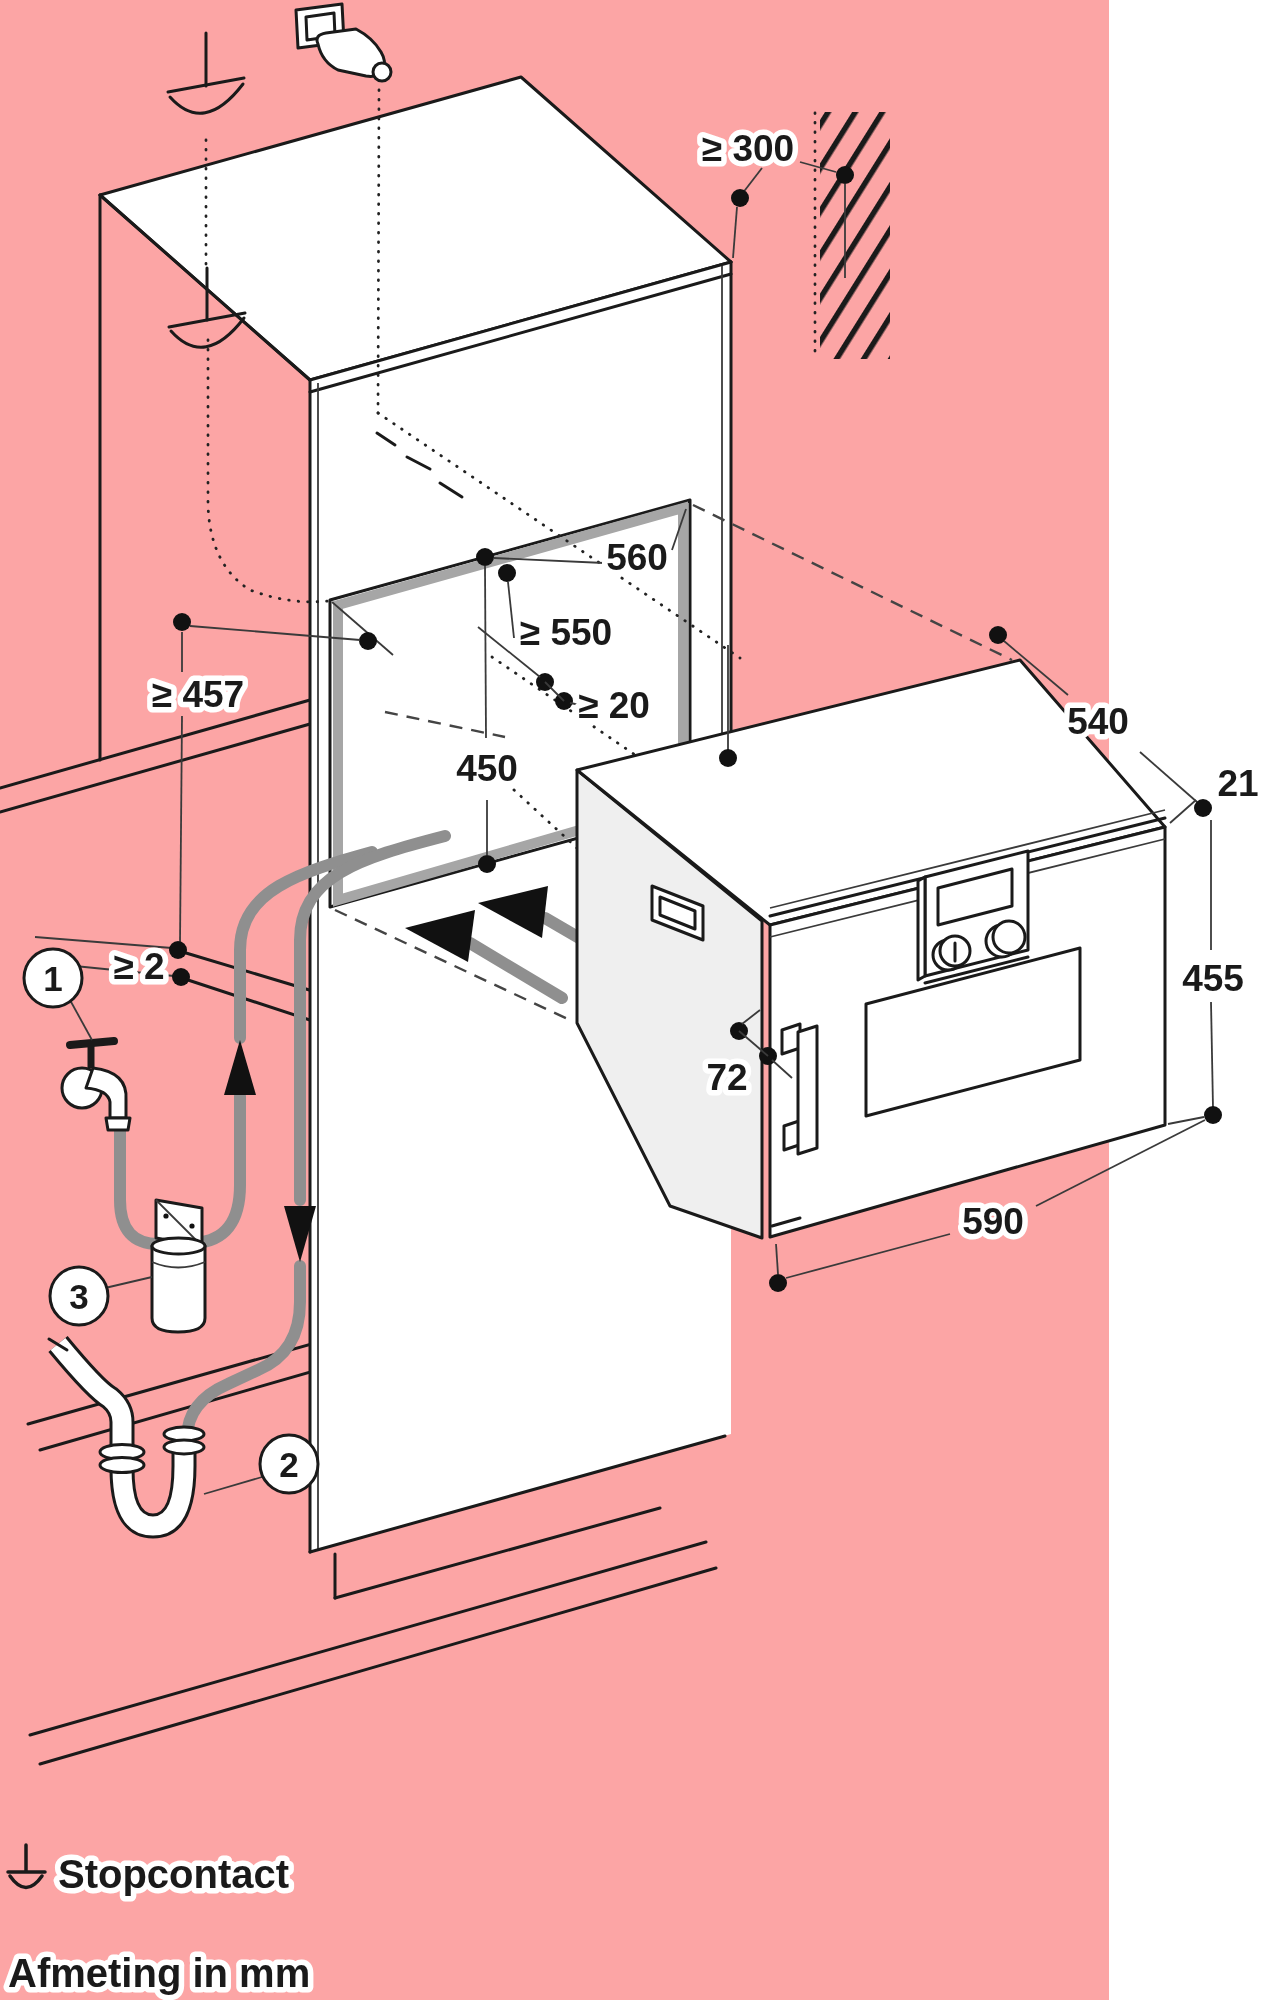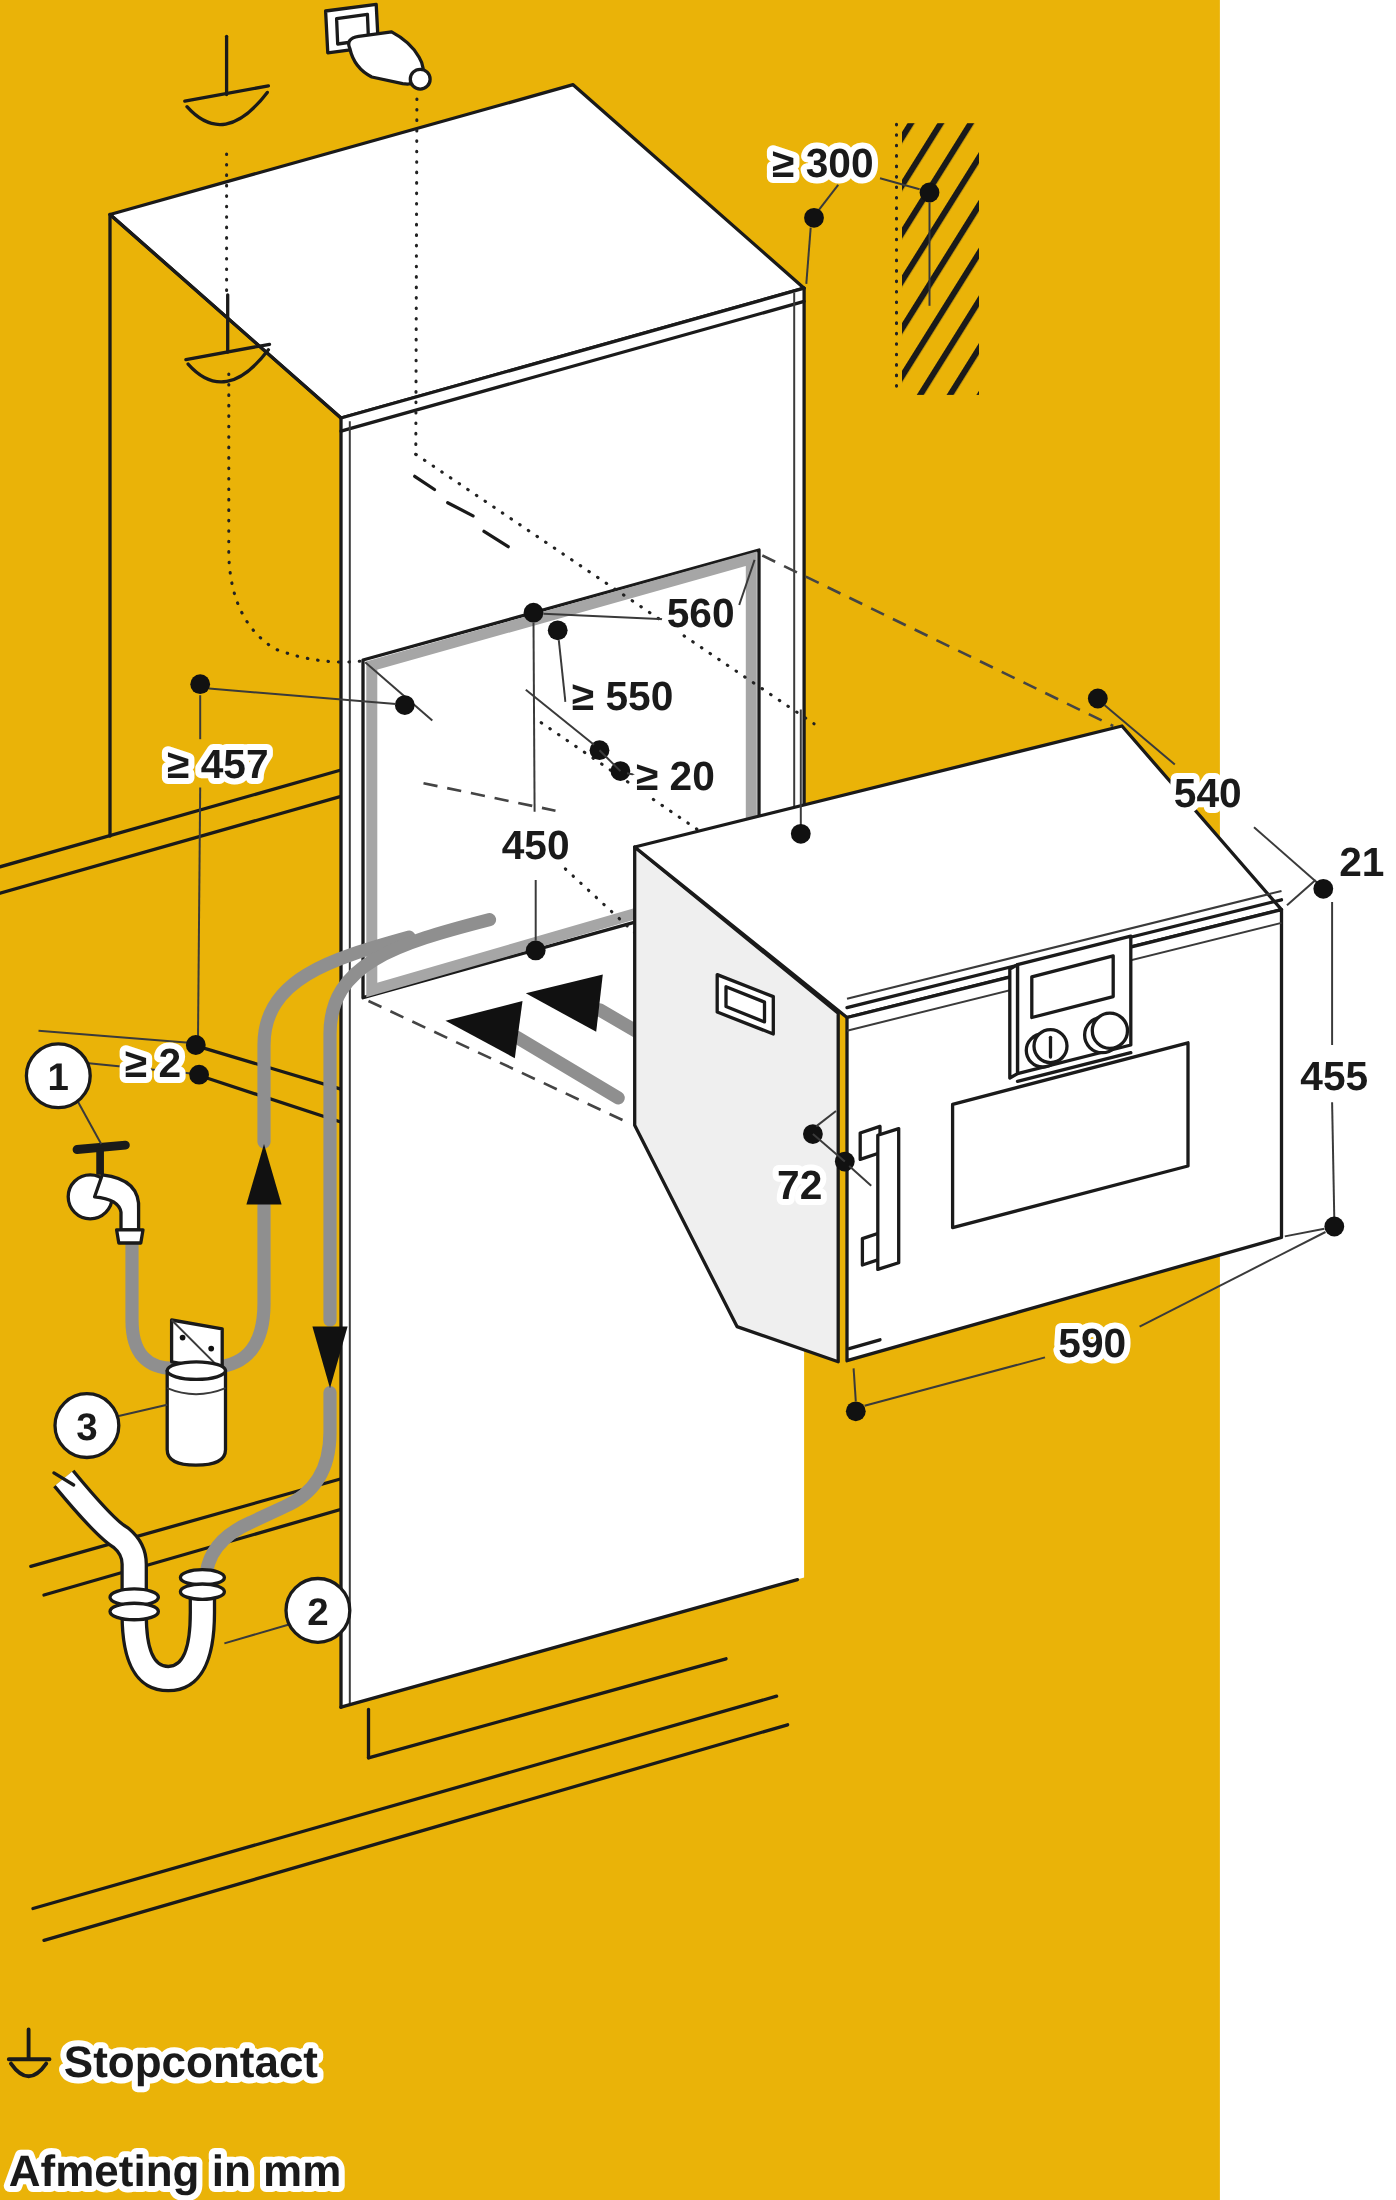--- a/index.html
+++ b/index.html
@@ -1,16 +1,16 @@
 <!DOCTYPE html>
 <html><head>
 <meta charset="utf-8">
 <style>
   html,body{margin:0;padding:0;background:#fff;}
-  .page{width:1109px;height:2000px;position:relative;background:#eab308;
+  .page{width:1109px;height:2000px;position:relative;background:#fca5a5;
         font-family:"Liberation Sans",sans-serif;}
   svg{display:block;}
   text{font-family:"Liberation Sans","DejaVu Sans",sans-serif;
        fill:#1a1a1a;font-weight:bold;
        paint-order:stroke;stroke:#ffffff;stroke-width:11px;stroke-linejoin:round;}
   .dim{font-size:37px;}
   .callout-num{font-size:35px;}
   .legend-txt{font-size:40px;}
   .outline{stroke:#1a1a1a;stroke-width:3;fill:none;stroke-linejoin:round;stroke-linecap:round;}
   .outline-w{stroke:#1a1a1a;stroke-width:3;fill:#ffffff;stroke-linejoin:round;}

